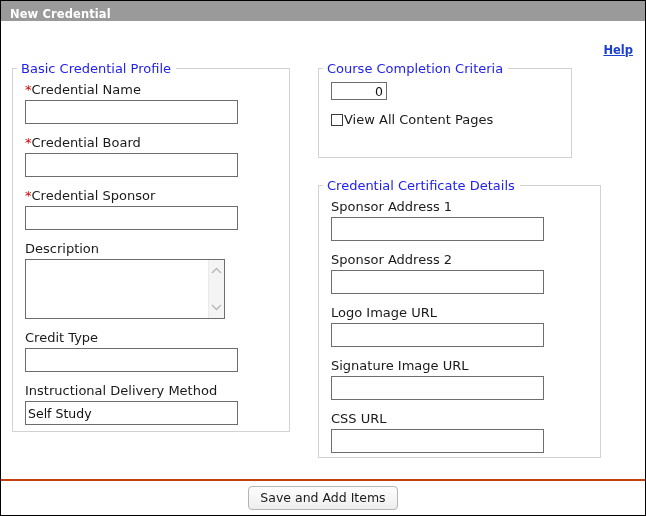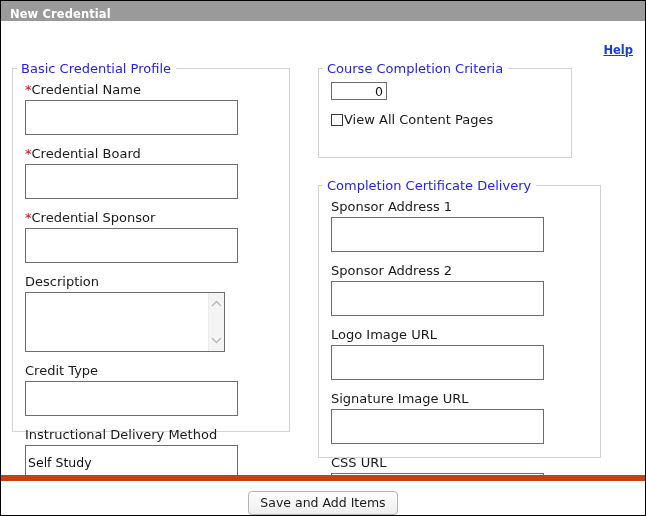--- a/index.html
+++ b/index.html
@@ -90,21 +90,21 @@
   }
   .req {
     color: #d40000;
     font-size: 13px;
   }
 
   .txt {
     display: block;
     box-sizing: border-box;
     width: 213px;
-    height: 35px;
+    height: 24px;
     border: 1px solid #6d6d6d;
     background: #ffffff;
     font-family: "DejaVu Sans", "Liberation Sans", sans-serif;
     font-size: 12.5px;
     color: #111111;
     padding: 0 2px;
     outline: none;
     border-radius: 0;
   }
 
@@ -200,23 +200,23 @@
     top: 456px;
   }
 
   
   .footer {
     position: absolute;
     left: 0;
     right: 0;
     bottom: 0;
     height: 34px;
-    border-top: 6px solid #c2410c;
-    display: flex;
-    align-items: flex-end;
+    border-top: 2px solid #c2410c;
+    display: flex;
+    align-items: center;
     justify-content: center;
     gap: 12px;
     background: #ffffff;
   }
   .btn {
     font-family: "DejaVu Sans", "Liberation Sans", sans-serif;
     font-size: 12.5px;
     color: #1b1b1b;
     background: linear-gradient(#fdfdfd, #eeeeee);
     border: 1px solid #b4b4b4;
@@ -297,21 +297,21 @@
 
         <div class="cb-row">
           <input class="cb" type="checkbox" style="">
           <span class="cb-label">View All Content Pages</span>
         </div>
 
       </div>
     </fieldset>
 
     <fieldset class="box" id="fs-cert">
-      <legend>Completion Certificate Delivery</legend>
+      <legend>Credential Certificate Details</legend>
       <div class="box-inner">
 
         <div class="field">
           <div class="label">Sponsor Address 1</div>
           <input class="txt" type="text" value="" style="">
         </div>
 
         <div class="field">
           <div class="label">Sponsor Address 2</div>
           <input class="txt" type="text" value="" style="">

